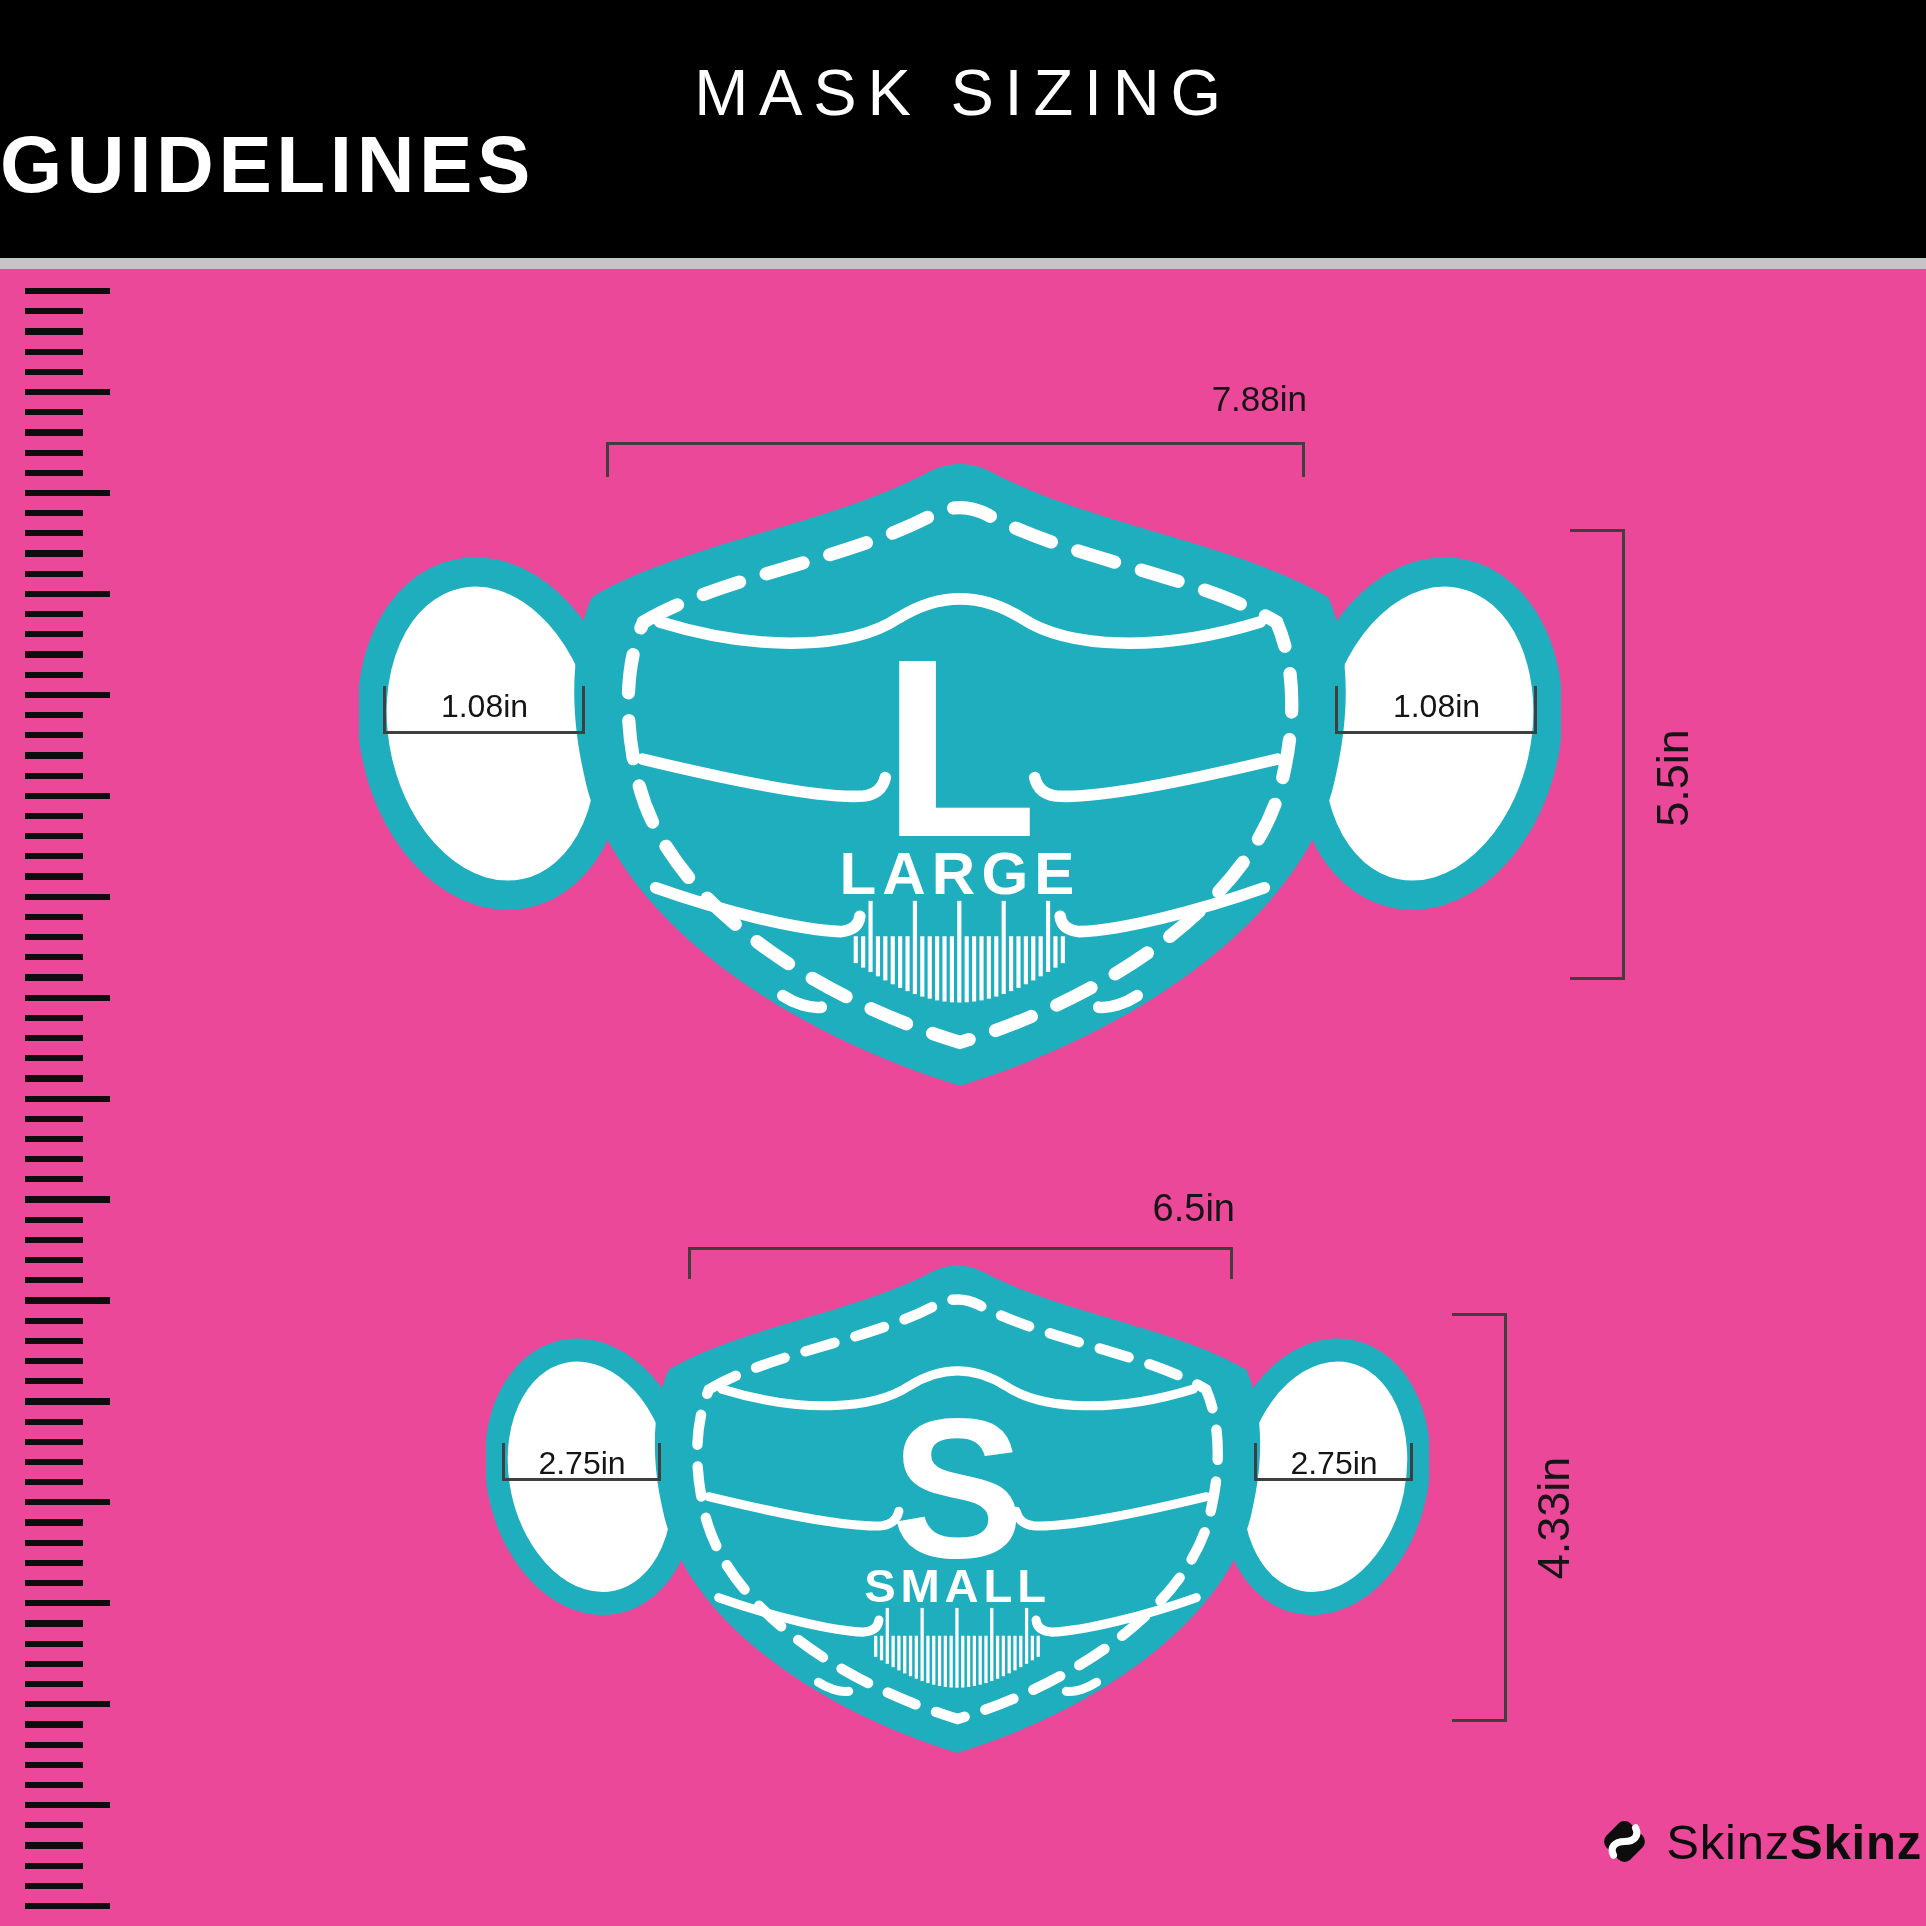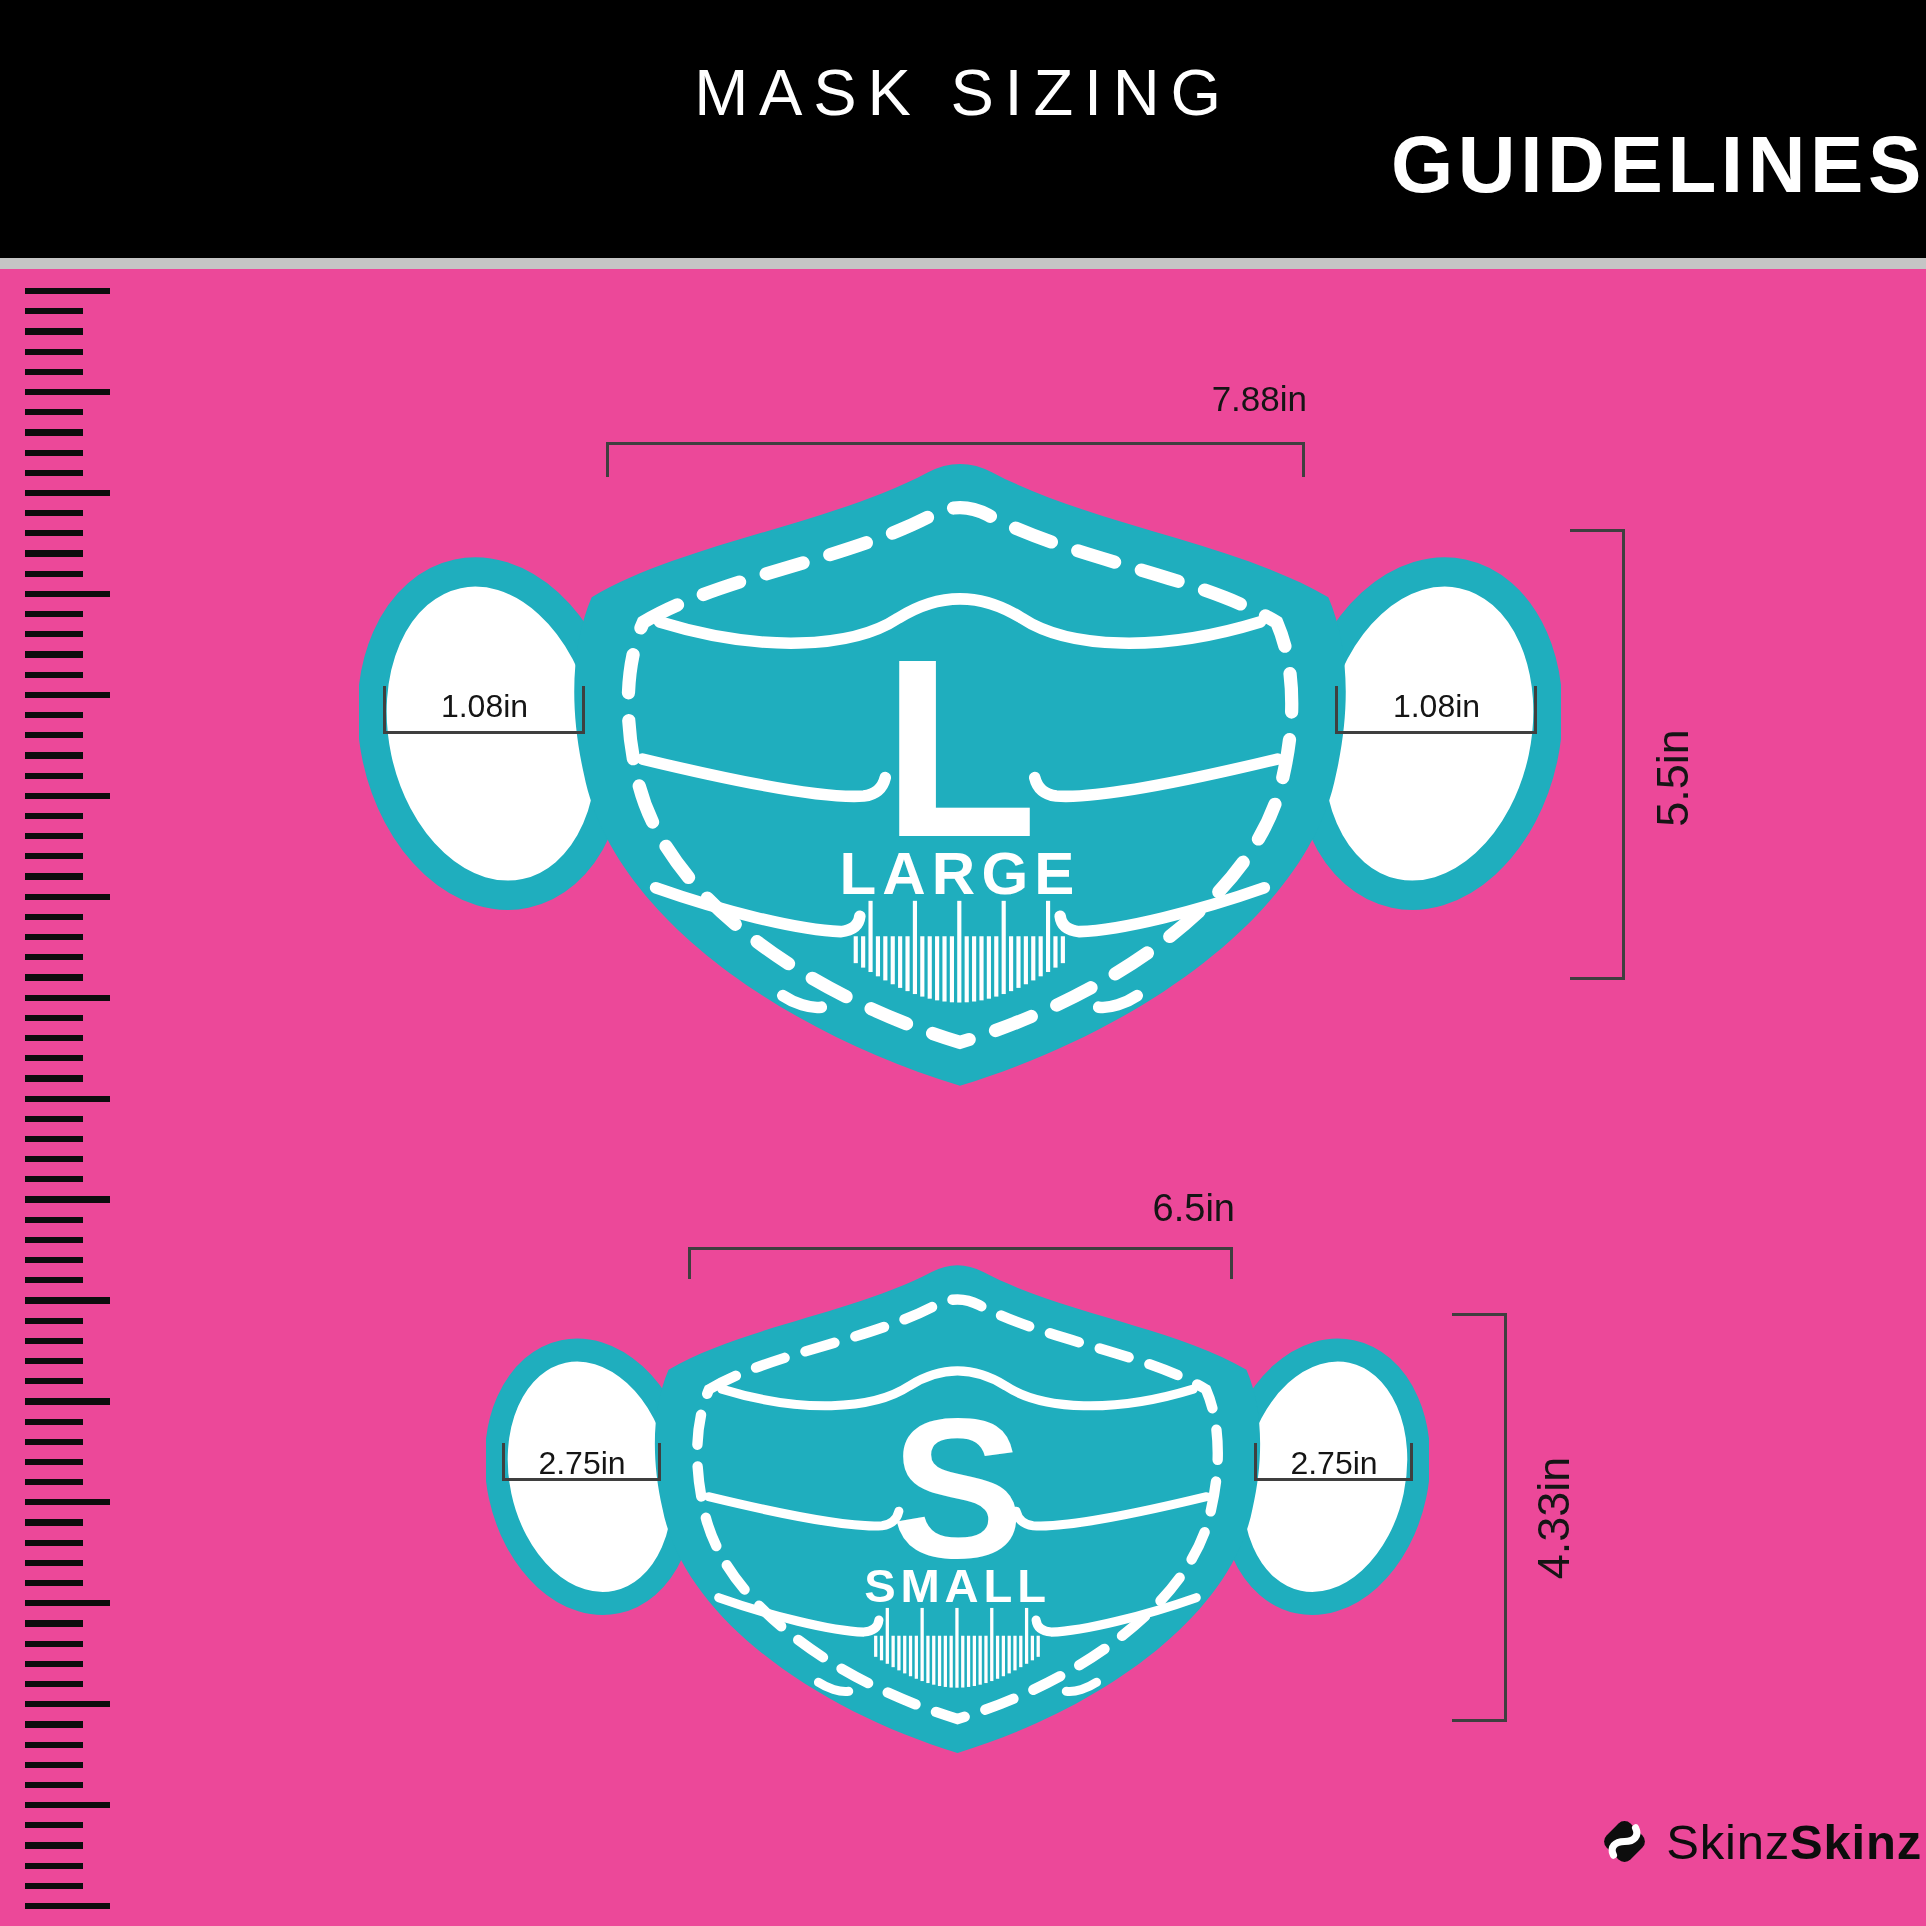--- a/index.html
+++ b/index.html
@@ -3,21 +3,21 @@
 <meta charset="utf-8">
 <style>
   html,body { margin:0; padding:0; background:#fff; }
   .canvas { position:relative; width:1926px; height:1926px; background:#ec4899;
             font-family:"Liberation Sans", sans-serif; overflow:hidden;padding-left:40px; }
 
   
   .header { position:absolute; left:0; top:0; width:1926px; height:258px; background:var(--header-bg,#000); }
   .title1 { position:absolute; left:0; top:60px;  width:1926px; text-align:center; color:#fff;
             font-size:65px; font-weight:400; letter-spacing:10.8px; line-height:1; }
-  .title2 { position:absolute; left:0; top:125px; width:1926px; text-align:right; color:#fff;
+  .title2 { position:absolute; left:0; top:125px; width:1926px; text-align:left; color:#fff;
             font-size:80px; font-weight:800; letter-spacing:4.6px; line-height:1; }
   .divider { position:absolute; left:0; top:258px; width:1926px; height:10.8px; background:var(--divider,#c5c5c5); }
 
   
   .ruler { position:absolute; left:25.4px; top:288px; }
   .ruler .tick { width:58px; height:6.2px; margin-bottom:14px; background:var(--ink,#0d0d0d); }
   .ruler .tick.long { width:85px; }
 
   
   .bracket-top    { position:absolute; border-top:3.9px solid var(--bracket,#3f3f3f);

